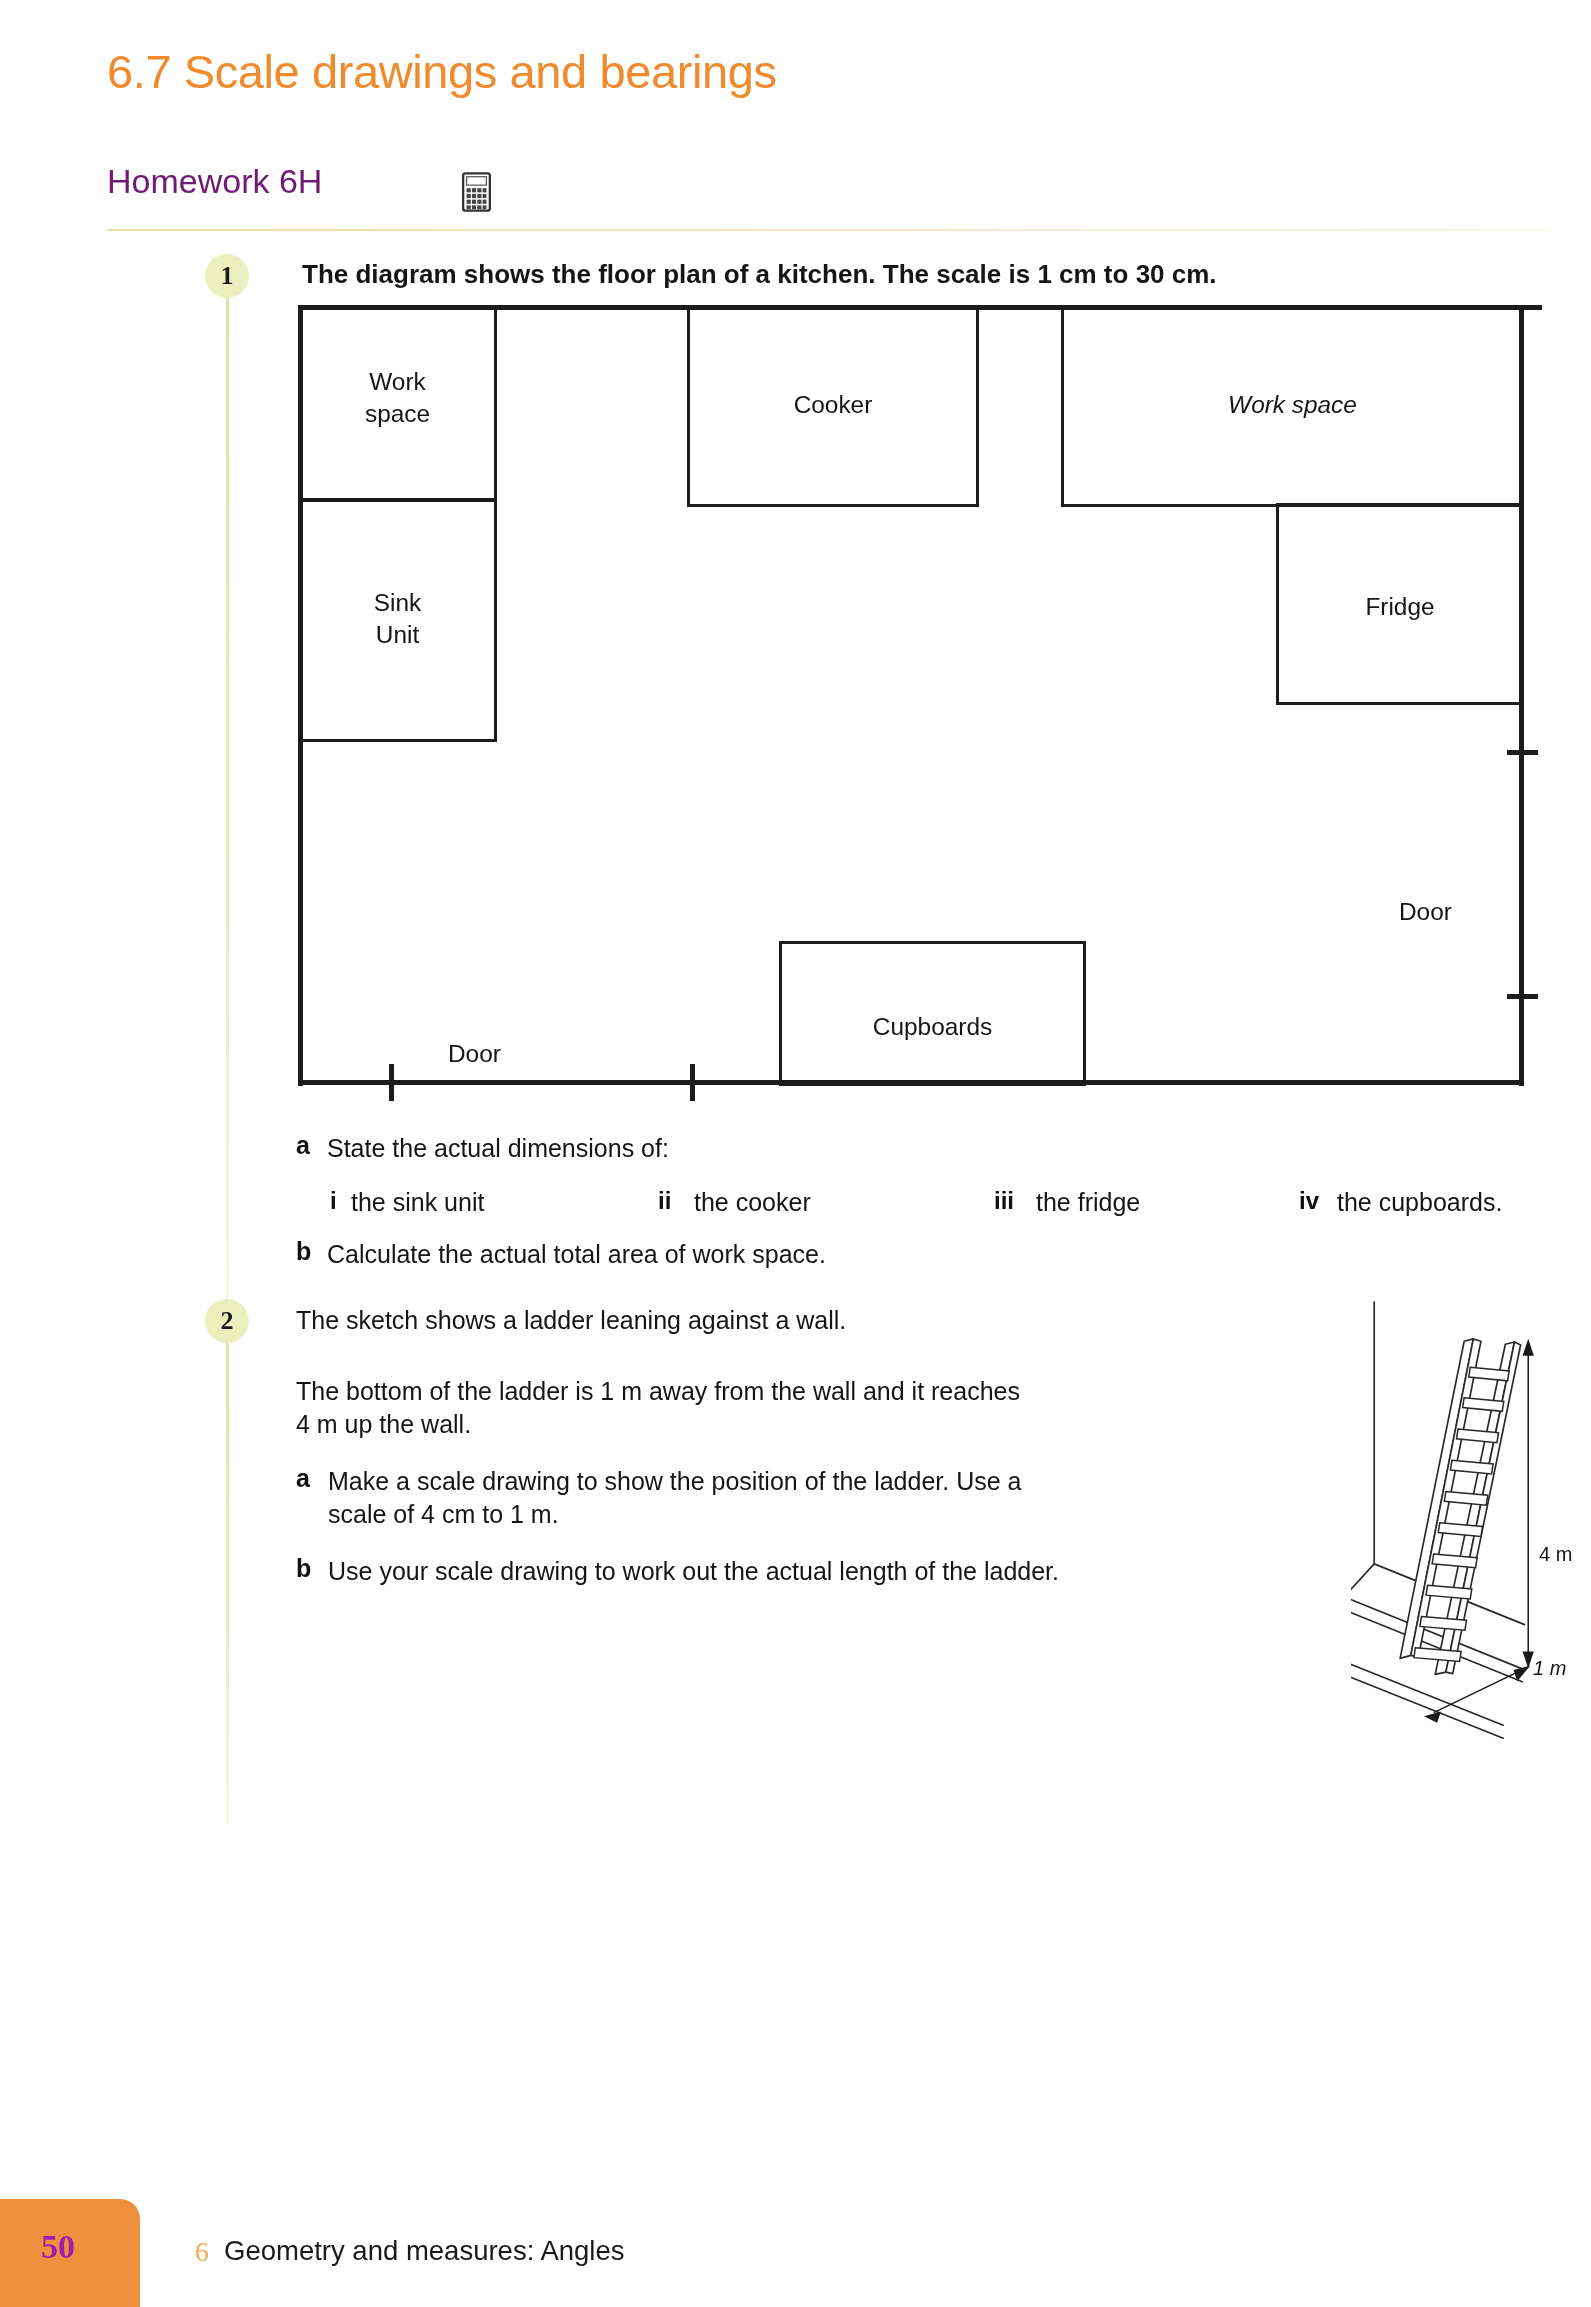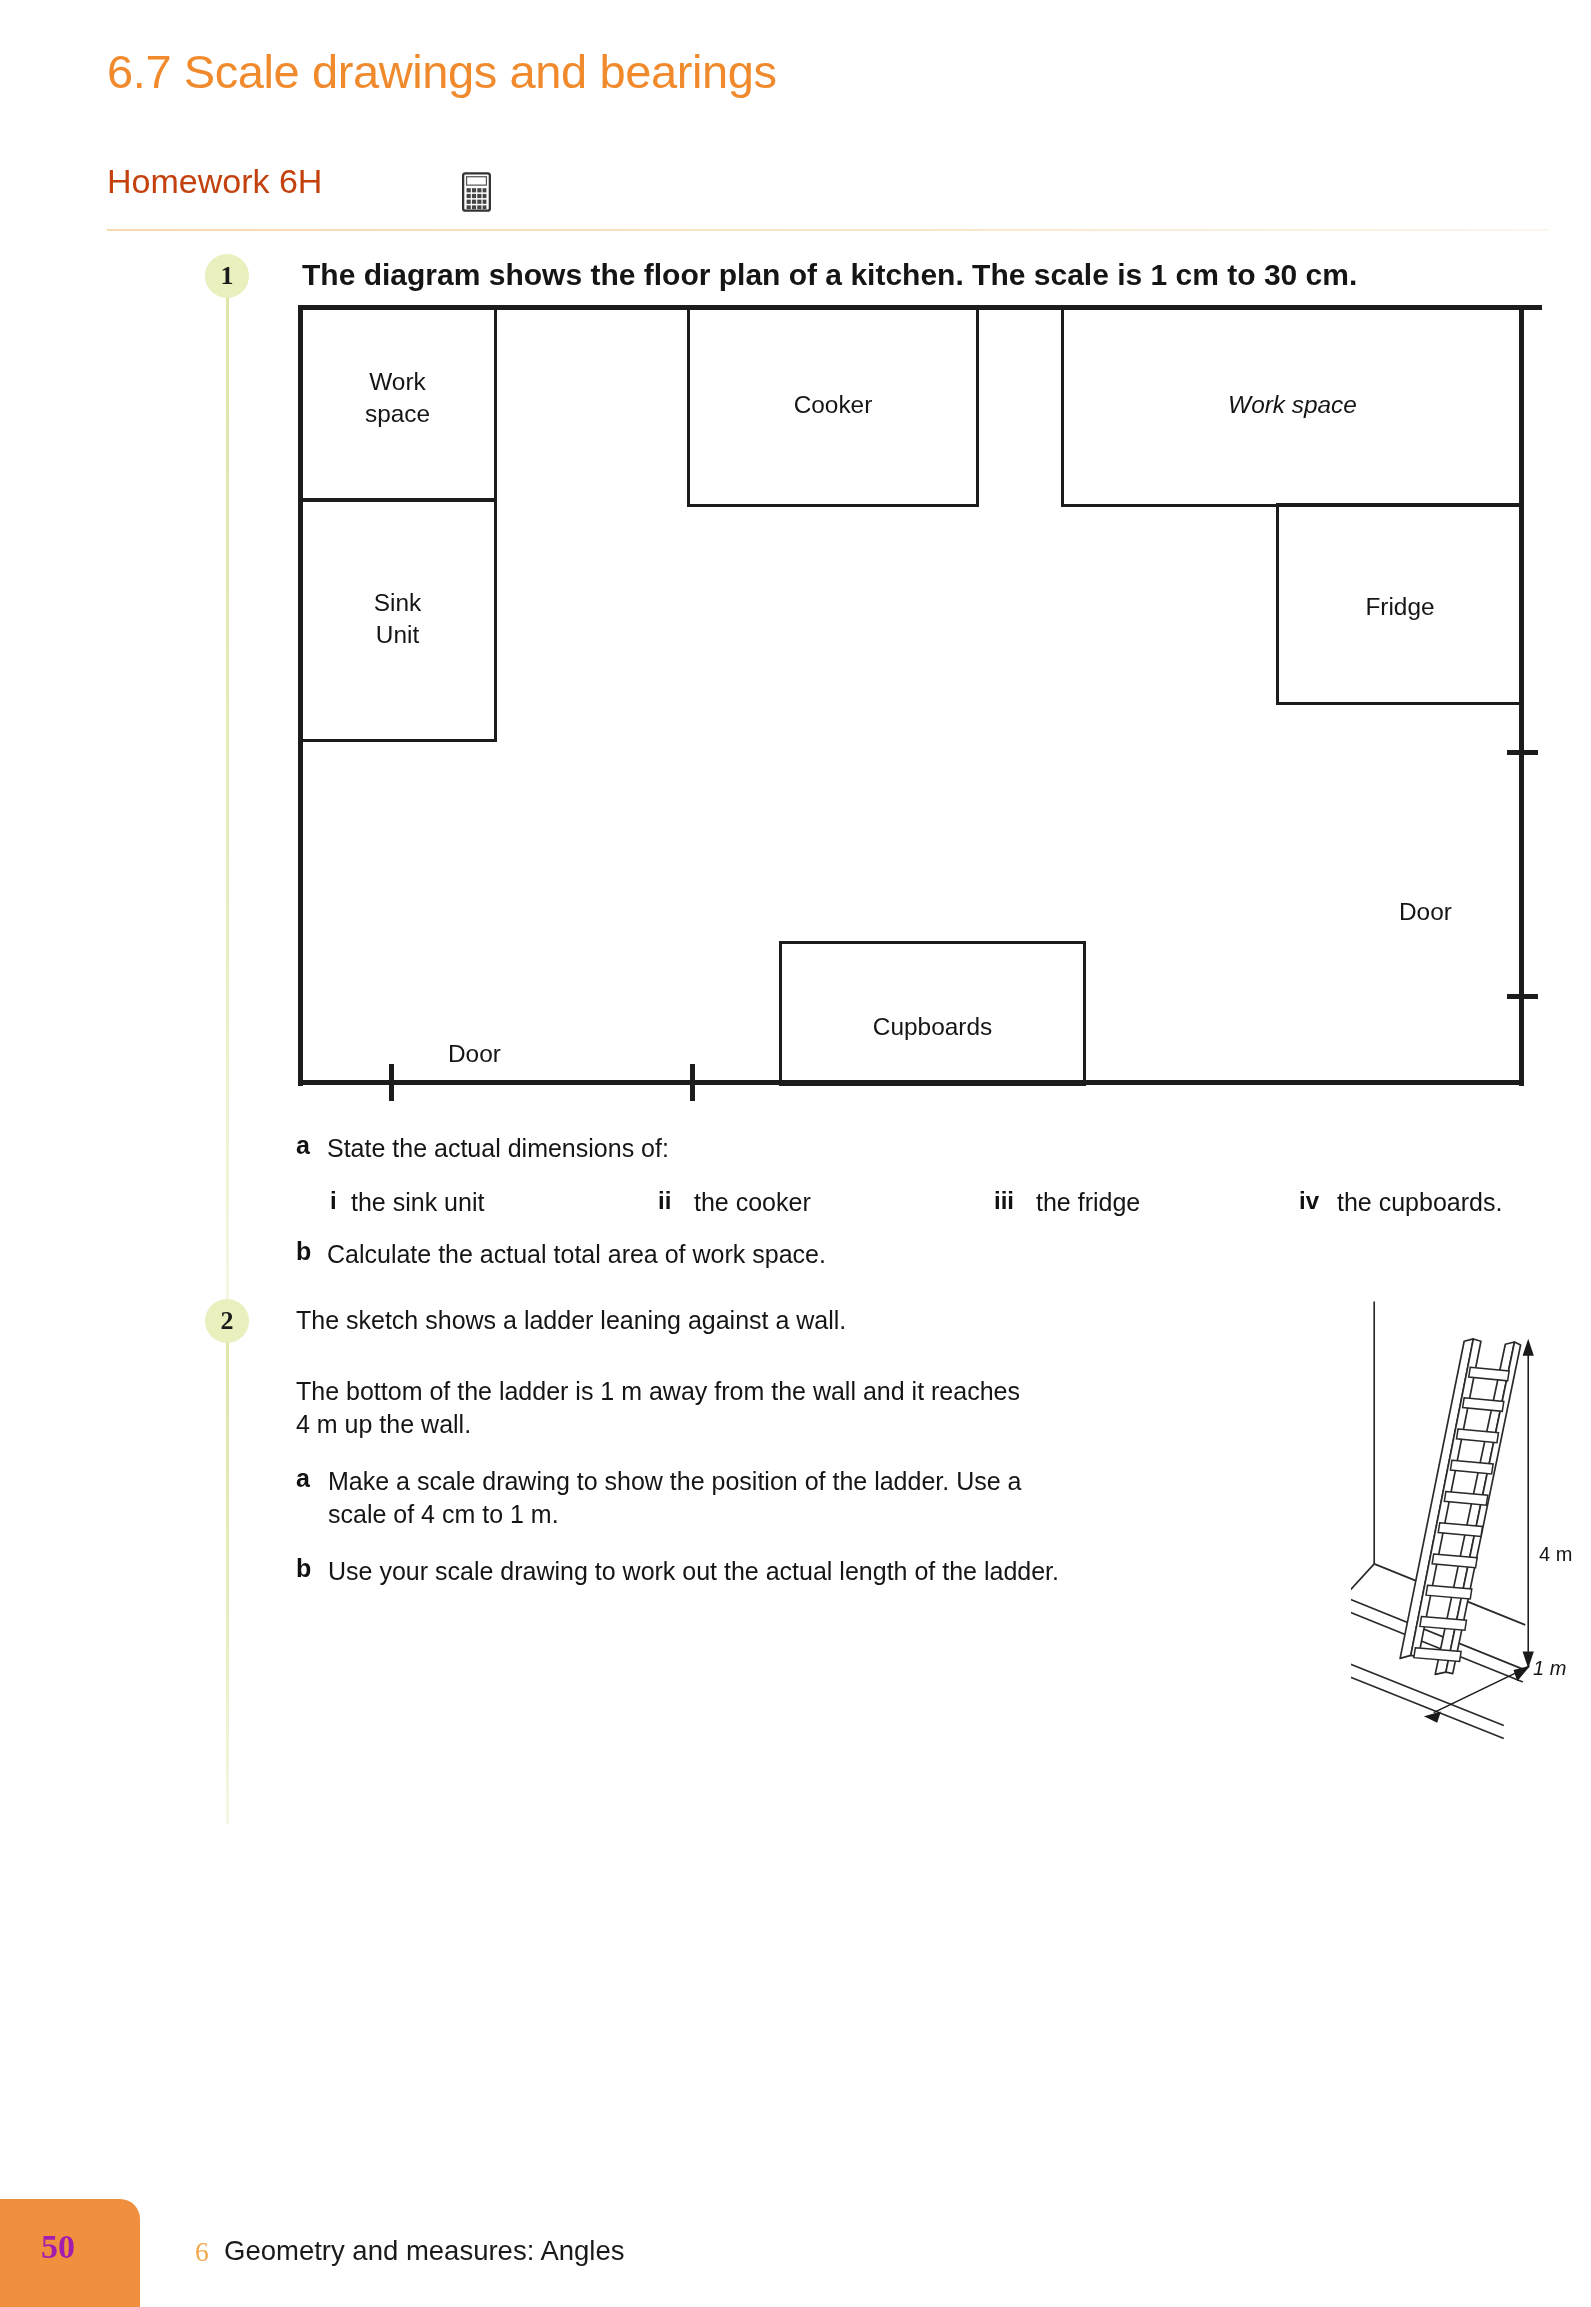--- a/index.html
+++ b/index.html
@@ -26,21 +26,21 @@
     color: #F08A2C;
     letter-spacing: -0.4px;
     white-space: nowrap;
   }
   #homework-label {
     position: absolute;
     left: 107px;
     top: 162px;
     font-size: 34px;
     font-weight: 400;
-    color: #c2410c;
+    color: #701a75;
     white-space: nowrap;
   }
   #calculator-icon {
     position: absolute;
     left: 462px;
     top: 172px;
     width: 29px;
     height: 40px;
   }
   #header-rule {
@@ -214,21 +214,21 @@
         <rect x="27" y="43.5" width="5" height="5"></rect>
     </g>
   </svg>
 </span>
 
 <div id="header-rule"></div>
 
 <div class="q-spine" style="left:226px; top:275px; height:1053px;"></div>
 <div class="q-bubble" style="left:205px; top:254px;">1</div>
 
-<div class="qtext" style="left:302px; top:257px; font-weight:600; font-size:30px;">The diagram shows the floor plan of a kitchen. The scale is 1 cm to 30 cm.</div>
+<div class="qtext" style="left:302px; top:257px; font-weight:600; font-size:26px;">The diagram shows the floor plan of a kitchen. The scale is 1 cm to 30 cm.</div>
 
 <div id="kitchen-plan">
 
   <div class="wall" style="left:0px; top:0px; width:1244px; height:5.3px;"></div>
   <div class="wall" style="left:0px; top:0px; width:5.3px; height:781px;"></div>
   <div class="wall" style="left:1221px; top:0px; width:5.3px; height:781px;"></div>
   <div class="wall" style="left:0px; top:775px; width:1226px; height:5.3px;"></div>
 
   <div class="unit-box" style="left:0px; top:0px; width:199px; height:197px;"></div>
   <div class="unit-label" style="left:0px; top:61px; width:199px;">

